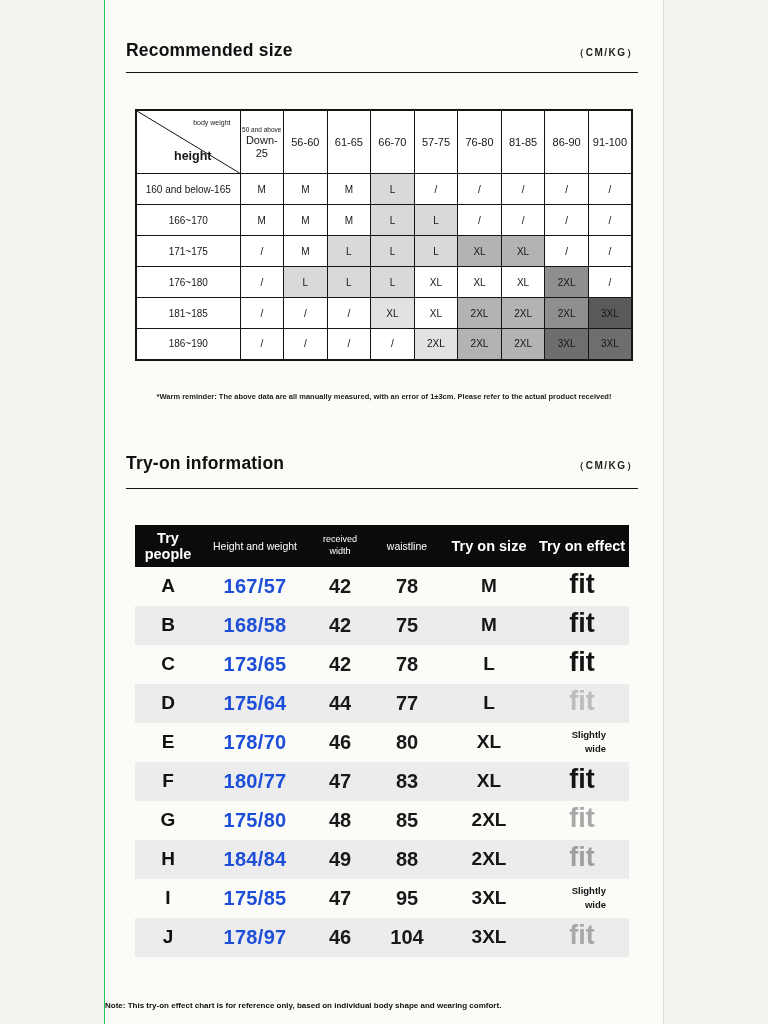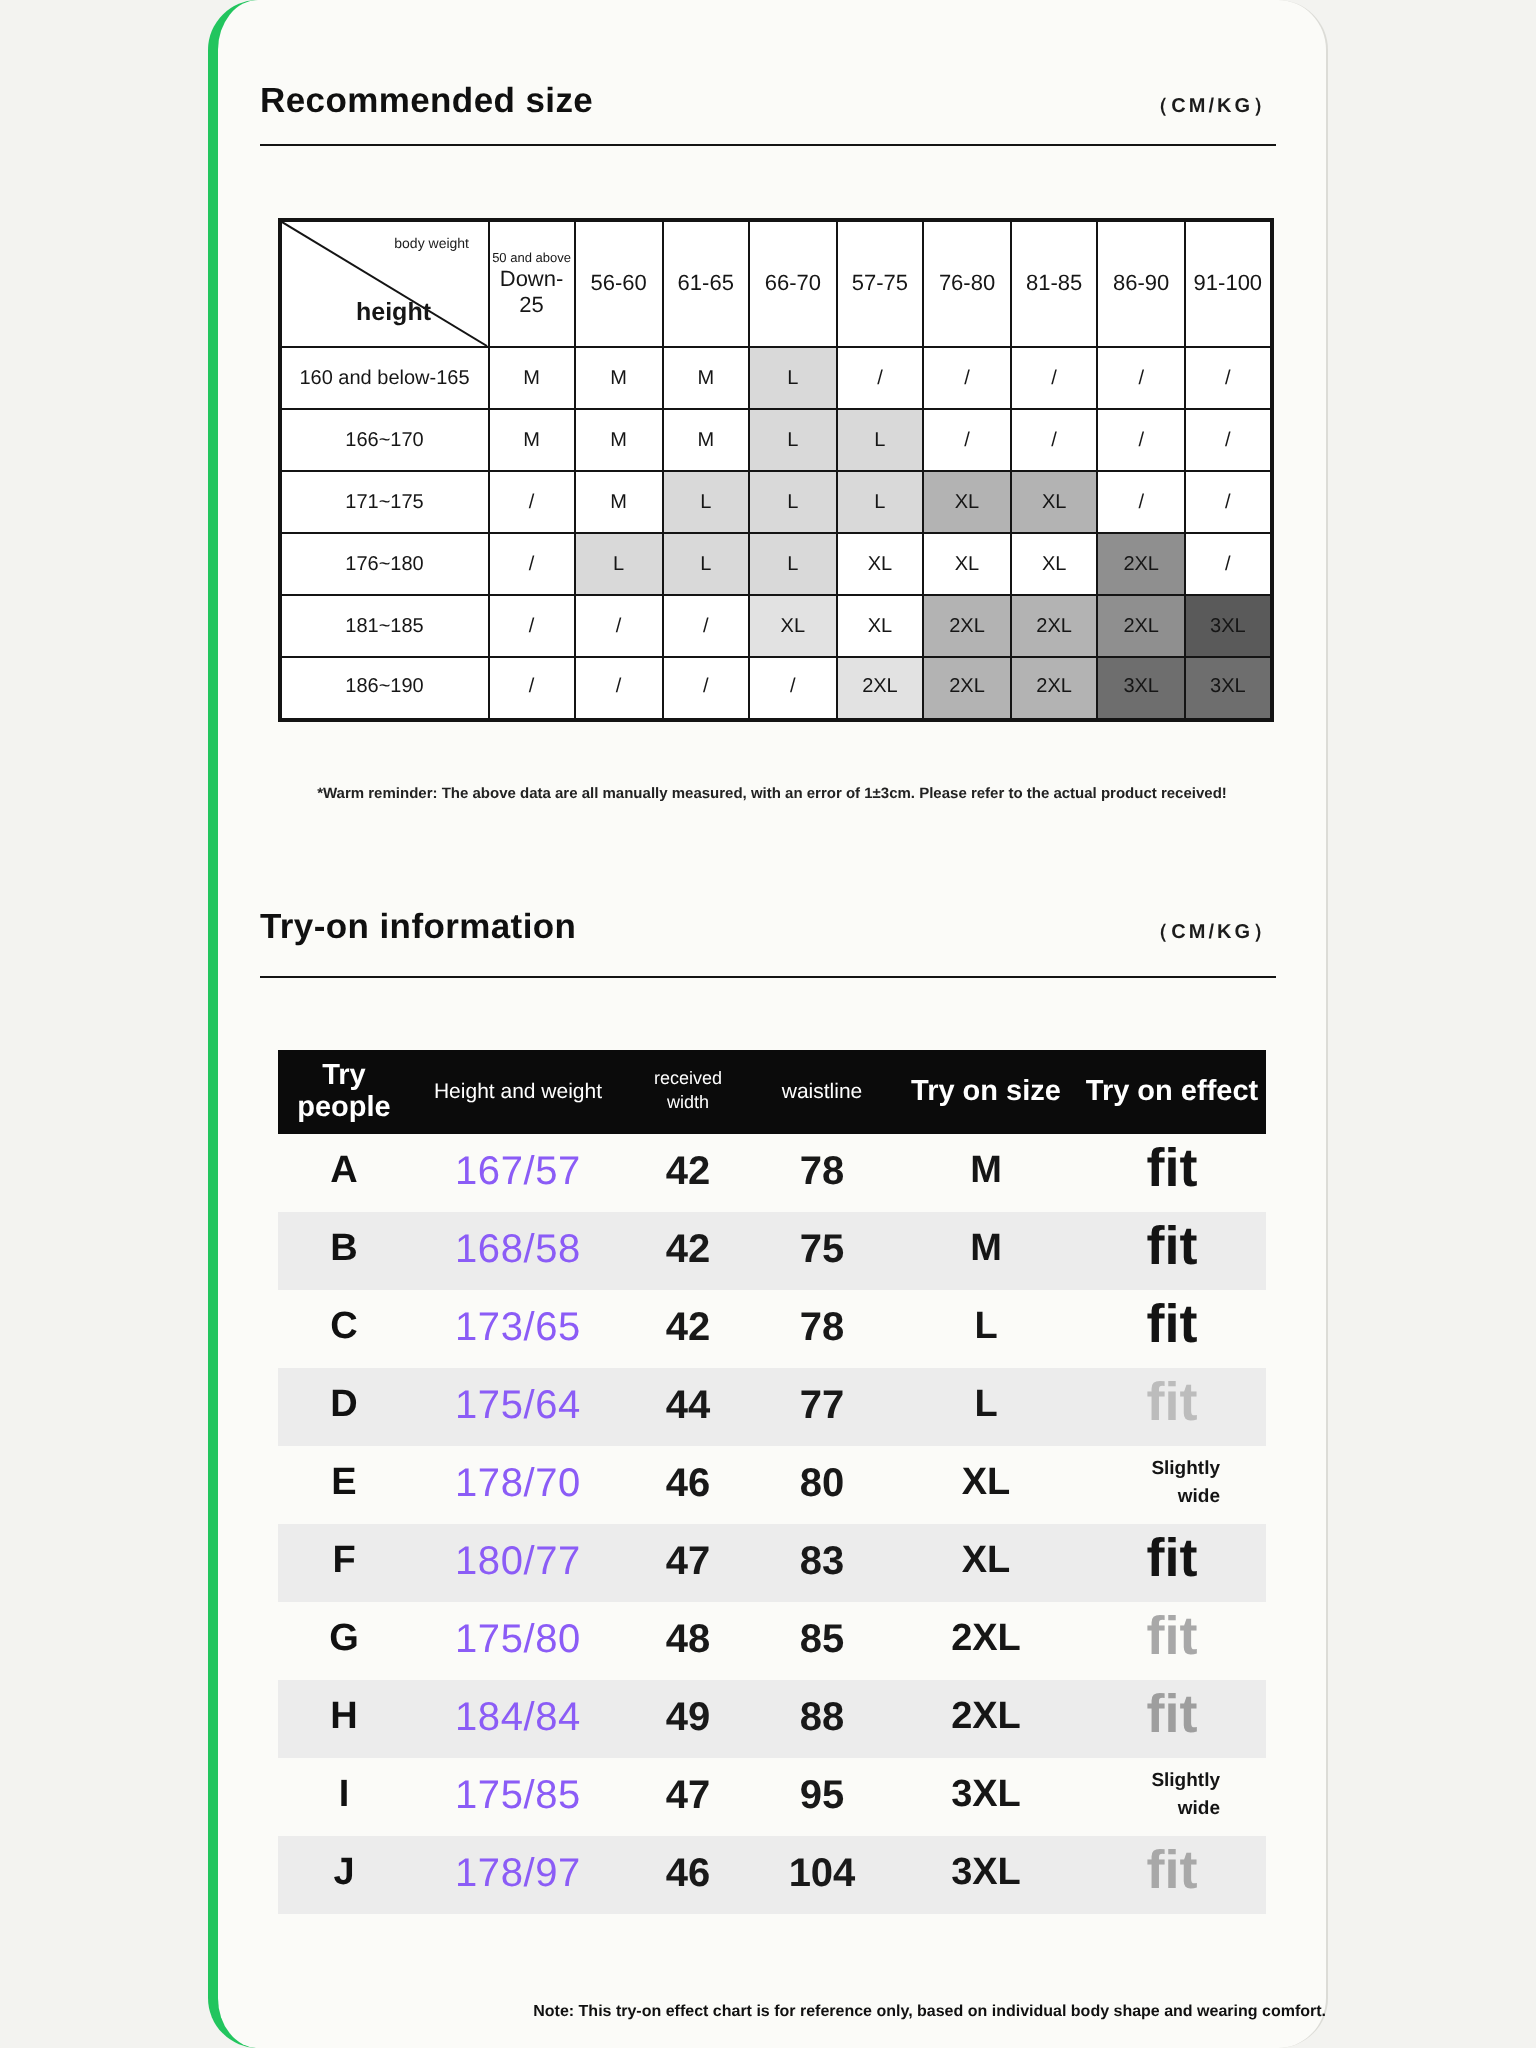--- a/index.html
+++ b/index.html
@@ -8,23 +8,22 @@
     background:#f3f3f0;
     font-family:"Liberation Sans","DejaVu Sans",sans-serif;
     color:#141414;
     position:relative;
     overflow:hidden;
   }
   .content {
     position:absolute; left:104px; top:0;
     width:560px; height:1024px;
     background:#fbfbf8;
-    border-left:5px solid #22c55e;
+    border-left:1px solid #22c55e;
     border-right:1px solid #dcdcd7;
-    border-radius:25px;
   }
   .section-header {
     display:flex; justify-content:space-between; align-items:flex-end;
     margin:0 25px 0 21px;
     border-bottom:1.5px solid #141414;
   }
   .section-header.first { padding-top:40px; padding-bottom:11px; }
   .section-header.second { padding-top:52px; padding-bottom:14px;gap:32px; }
   .section-title { font-size:17.5px; font-weight:700; letter-spacing:0.2px; color:#101010; }
   .unit { font-size:10px; font-weight:700; letter-spacing:1.5px; color:#1c1c1c; padding-bottom:1px; }
@@ -62,26 +61,26 @@
   }
   .th-big { font-size:14.5px; font-weight:700; }
   .th-med { font-size:10.5px; font-weight:400; }
   .th-small { font-size:9px; font-weight:400; max-width:44px; line-height:1.3; }
   .tryon-row {
     display:grid; grid-template-columns:66px 108px 62px 72px 92px 94px;
     height:39px; align-items:center; justify-items:center;
   }
   .tryon-body .tryon-row:nth-child(even) { background:#ececec; }
   .person { font-size:19px; font-weight:700; color:#111; }
-  .hw { font-size:20px; font-weight:400; letter-spacing:0.3px; color:#8b5cf6; }
+  .hw { font-size:20px; font-weight:700; letter-spacing:0.3px; color:#1d4ed8; }
   .shoulder, .waist { font-size:20px; font-weight:600; color:#191919; }
   .size { font-size:19px; font-weight:600; color:#161616; }
   .effect.fit { font-size:27px; font-weight:700; line-height:0.9; padding-bottom:4px; }
   .effect.wide { font-size:9.5px; font-weight:700; max-width:48px; text-align:right; line-height:1.45; color:#111; }
-  .note { margin-top:44px; text-align:right; font-size:8px; font-weight:700; color:#101010; }
+  .note { margin-top:44px; text-align:left; font-size:8px; font-weight:700; color:#101010; }
 </style>
 </head>
 <body>
 
 <div class="content">
 
   <div class="section-header first">
     <h2 class="section-title">Recommended size</h2>
     <span class="unit">（CM/KG）</span>
   </div>

